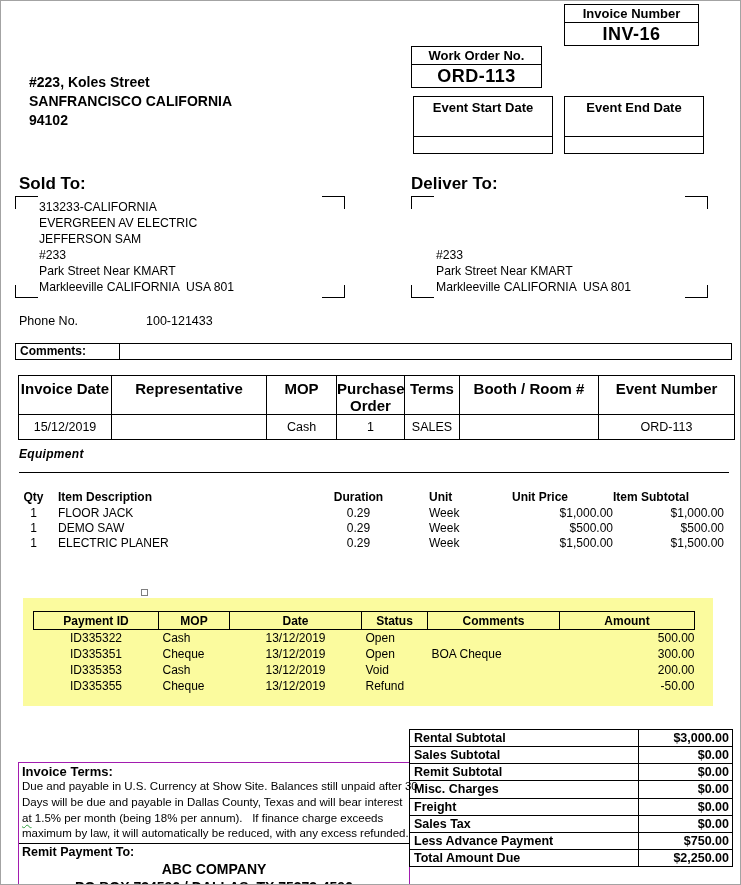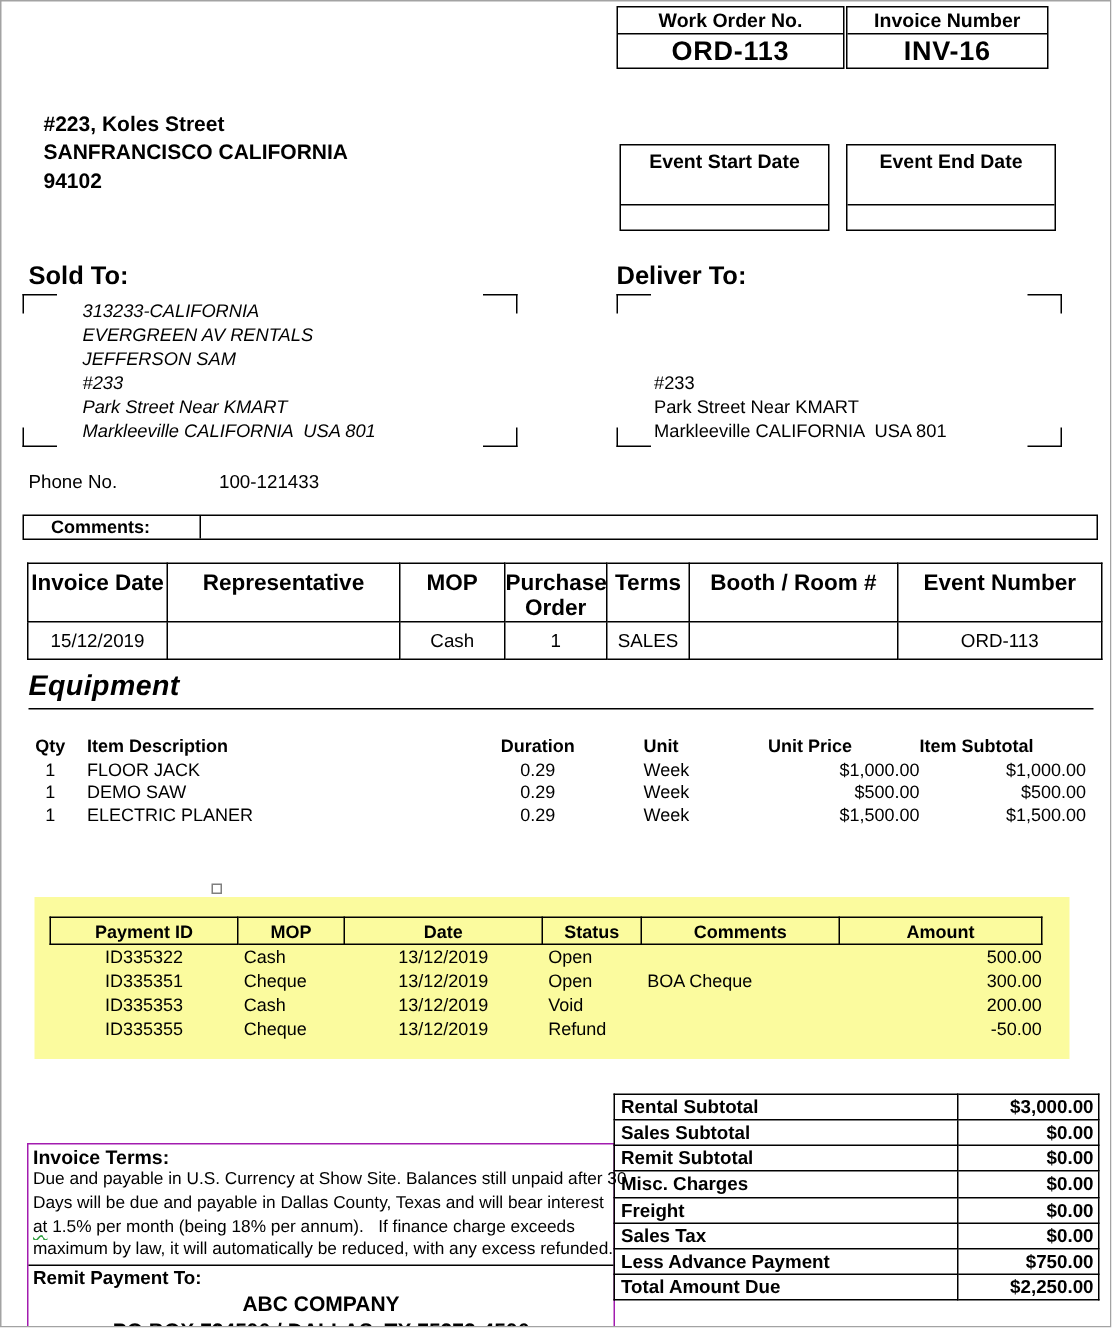--- a/index.html
+++ b/index.html
@@ -37,33 +37,33 @@
   .bk.tr { right: 0; top: 0; border-right: 1px solid #000; border-top: 1px solid #000; }
   .bk.bl { left: 0; bottom: 0; border-left: 1px solid #000; border-bottom: 1px solid #000; }
   .bk.br { right: 0; bottom: 0; border-right: 1px solid #000; border-bottom: 1px solid #000; }
   .addr-block { position: absolute; font-size: 12.2px; line-height: 16px; }
   .addr-block div { white-space: pre; min-height: 16px; }
 
   .phone-label { position: absolute; left: 18px; top: 313px; font-size: 12.5px; }
   .phone-value { position: absolute; left: 145px; top: 313px; font-size: 12.5px; }
 
   
-  .comments-bar { position: absolute; left: 14px; top: 342px; width: 717px; height: 17px; border: 1px solid #000; display: flex; padding-left: 14px; }
+  .comments-bar { position: absolute; left: 14px; top: 342px; width: 717px; height: 17px; border: 1px solid #000; display: flex; }
   .comments-label { width: 104px; border-right: 1px solid #000; font-weight: bold; font-size: 12px; line-height: 15px; padding-left: 4px; }
   .comments-value { flex: 1; font-size: 12px; line-height: 15px; padding-left: 4px; }
 
   
   table { border-collapse: collapse; table-layout: fixed; }
   .order-table { position: absolute; left: 17px; top: 374px; width: 716px; }
   .order-table th, .order-table td { border: 1px solid #000; font-size: 15px; text-align: center; overflow: hidden; }
   .order-table th { height: 33px; font-weight: bold; vertical-align: top; padding-top: 4px; }
   .order-table td { height: 25px; font-size: 12.5px; }
 
   
-  .equip-title { position: absolute; left: 18px; top: 446px; font-weight: bold; font-style: italic; font-size: 19px; letter-spacing: .3px; }
+  .equip-title { position: absolute; left: 18px; top: 446px; font-weight: bold; font-style: italic; font-size: 12px; letter-spacing: .3px; }
   .equip-rule { position: absolute; left: 18px; top: 471px; width: 710px; border-top: 1.5px solid #000; }
   .equip-table { position: absolute; left: 17px; top: 487px; width: 706px; }
   .equip-table th { font-size: 12px; font-weight: bold; height: 17px; white-space: nowrap; }
   .equip-table td { font-size: 12px; height: 15px; white-space: nowrap; }
   .al-c { text-align: center; }
   .al-l { text-align: left; }
   .al-r { text-align: right; }
   .pl9  { padding-left: 9px; }
   .pl33 { padding-left: 33px; }
   .rp45 { padding-right: 45px; }
@@ -92,21 +92,21 @@
   .totals-table { position: absolute; left: 408px; top: 728px; width: 323px; height: 138px; }
   .totals-table td { border: 1px solid #000; font-weight: bold; font-size: 12.5px; height: 16px; }
   .totals-label { width: 229px; padding-left: 4px; }
   .totals-value { width: 94px; text-align: right; padding-right: 3px; }
 </style>
 </head>
 <body>
 
 <div class="page">
 
-  <div class="hbox" style="left:410px; width:152px;">
+  <div class="hbox" style="left:410px; width:131px;margin-top:42px;">
     <div class="hbox-label">Work Order No.</div>
     <div class="hbox-value">ORD-113</div>
   </div>
   <div class="hbox" style="left:563px; width:135px;">
     <div class="hbox-label">Invoice Number</div>
     <div class="hbox-value">INV-16</div>
   </div>
 
   <div class="company">
     <div>#223, Koles Street</div>
@@ -124,23 +124,23 @@
   </div>
 
   <div class="section-title" style="left:18px;">Sold To:</div>
   <div class="section-title" style="left:410px;">Deliver To:</div>
 
   <div class="bzone" style="left:14px; width:330px;">
     <div class="bk tl"></div>
     <div class="bk tr"></div>
     <div class="bk bl"></div>
     <div class="bk br"></div>
-    <div class="addr-block" style="left:40px; top:3px;font-style:italic;">
+    <div class="addr-block" style="left:24px; top:3px;">
       <div>313233-CALIFORNIA</div>
-      <div>EVERGREEN AV RENTALS</div>
+      <div>EVERGREEN AV ELECTRIC</div>
       <div>JEFFERSON SAM</div>
       <div>#233</div>
       <div>Park Street Near KMART</div>
       <div>Markleeville CALIFORNIA  USA 801</div>
     </div>
   </div>
 
   <div class="bzone" style="left:410px; width:297px;">
     <div class="bk tl"></div>
     <div class="bk tr"></div>

